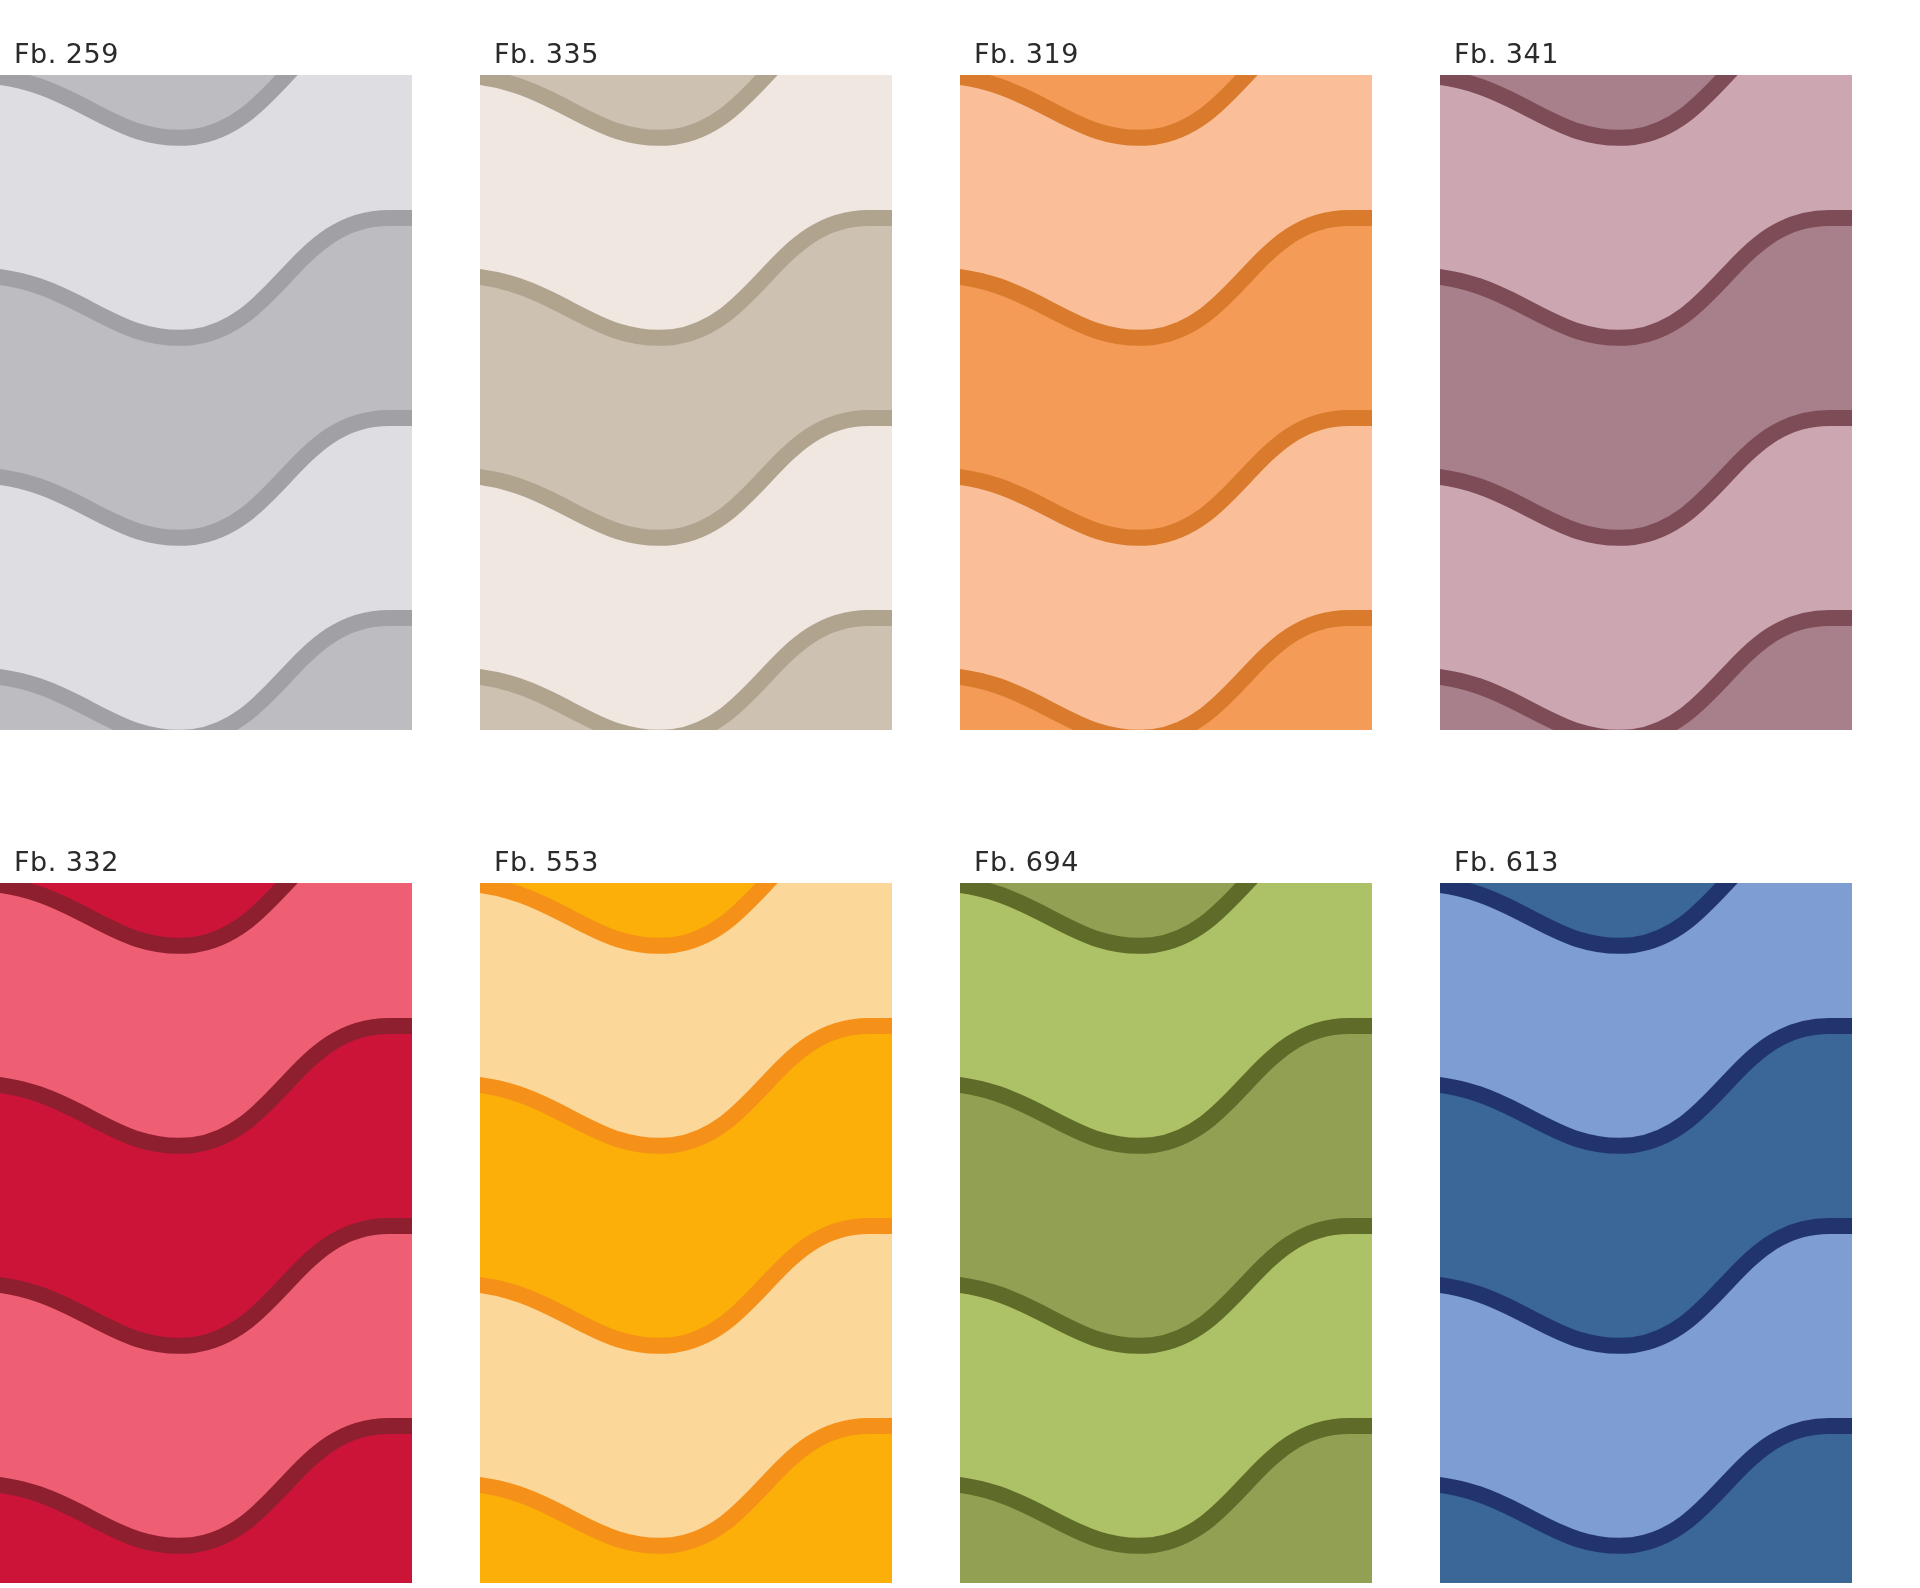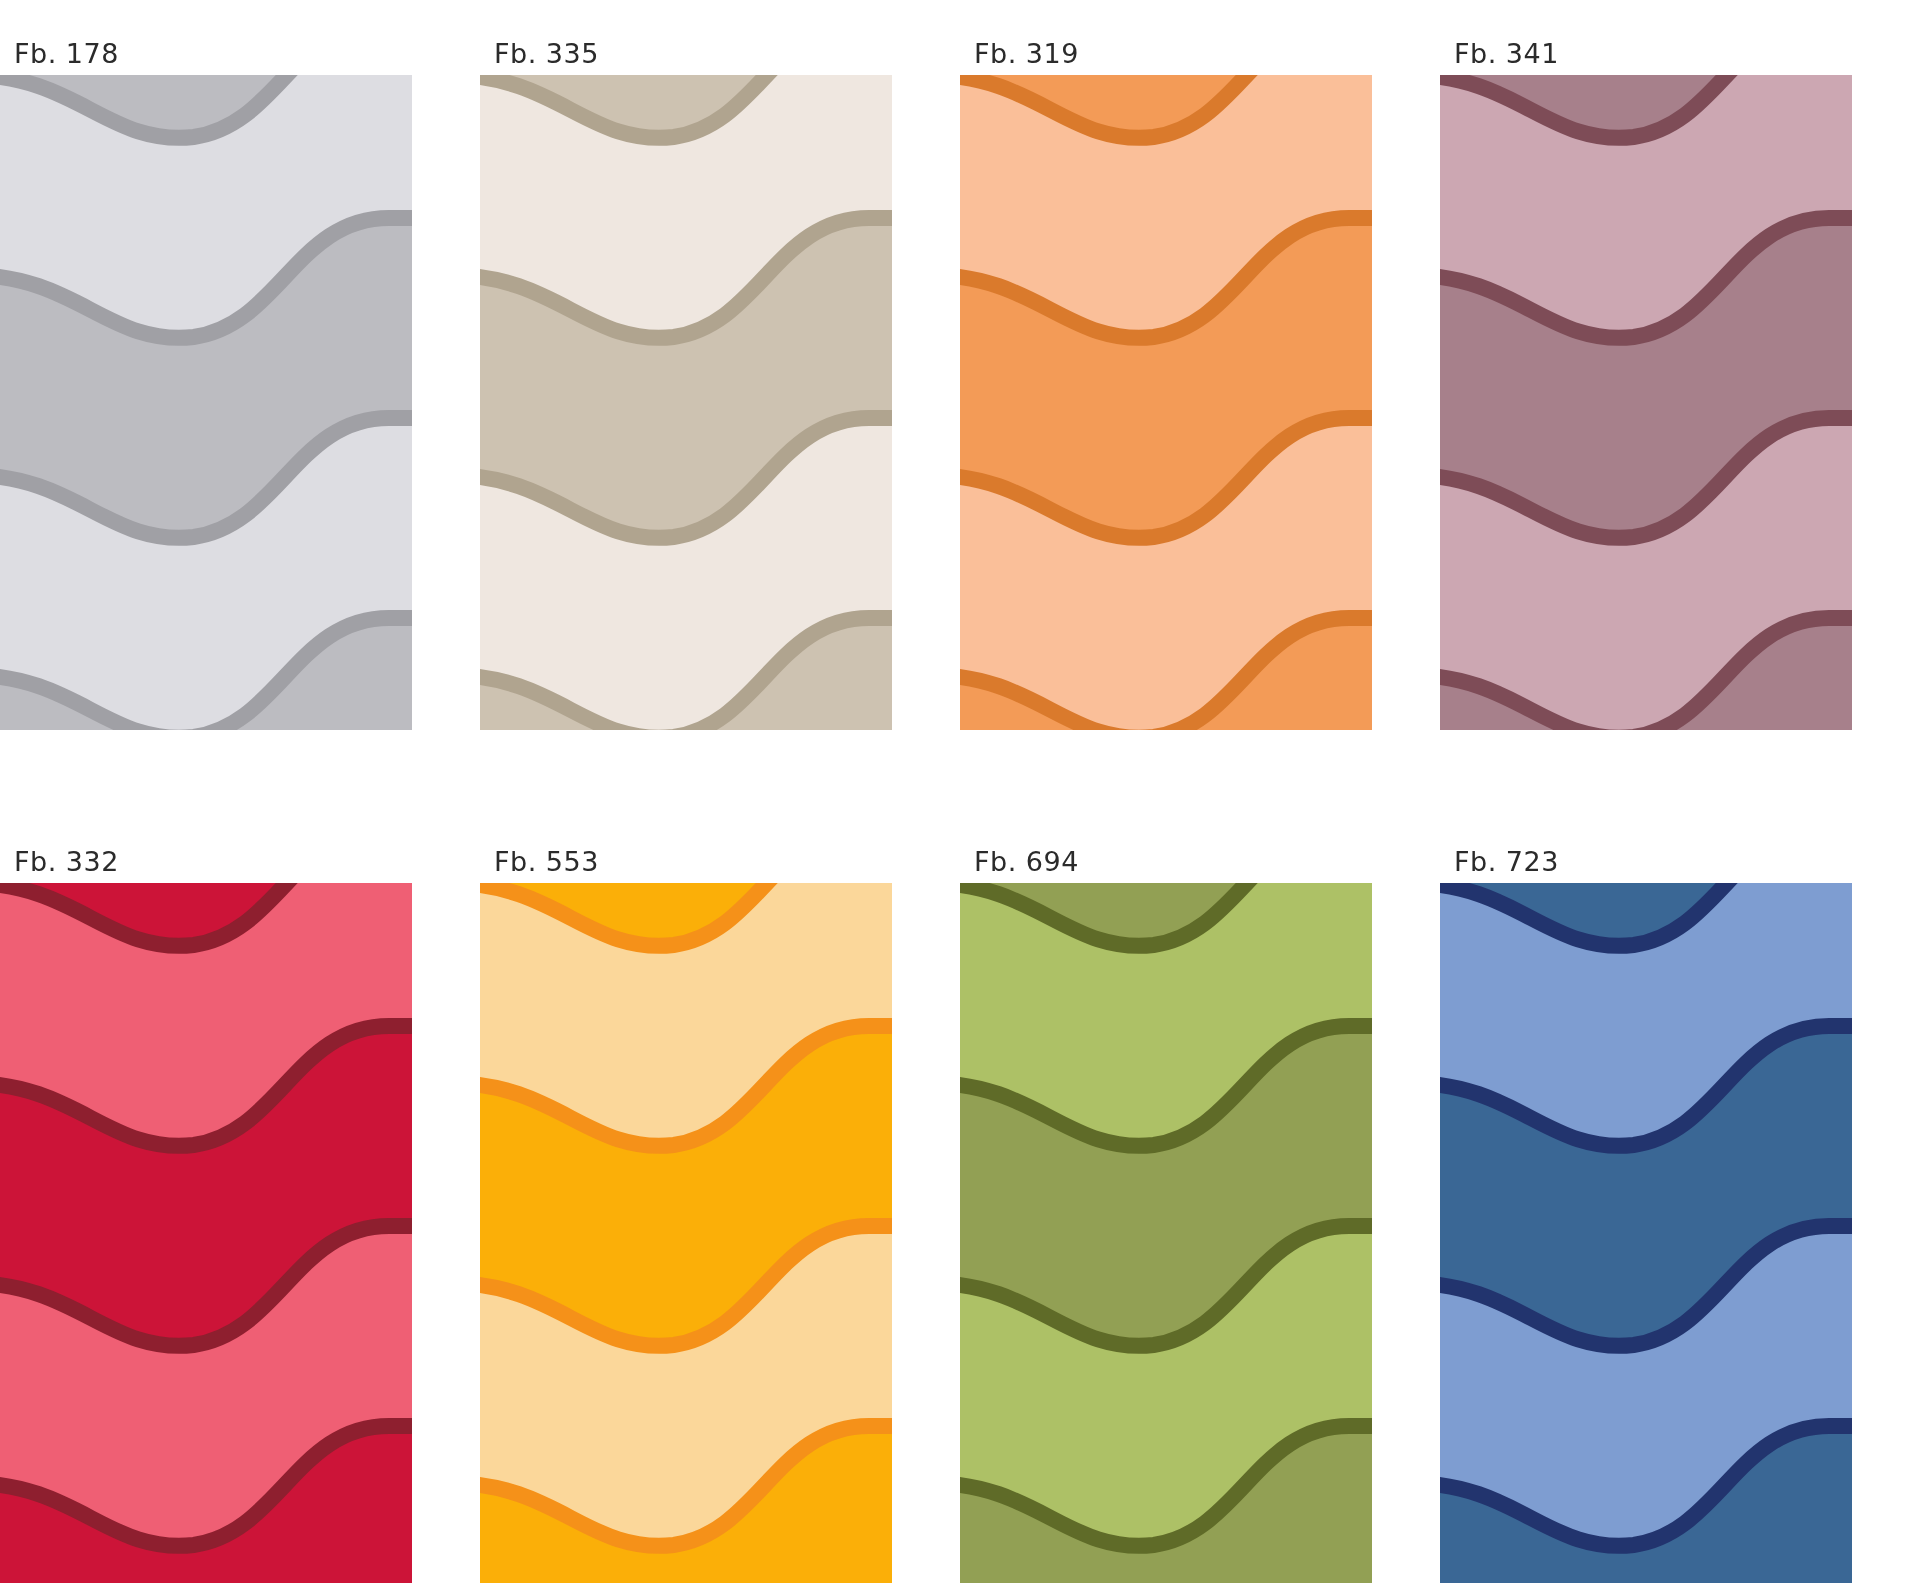--- a/index.html
+++ b/index.html
@@ -63,21 +63,21 @@
     overflow: visible;
   }
 </style>
 </head>
 <body>
 
 <div id="sheet">
   <div class="swatch-grid">
 
     <div class="swatch-cell row-top">
-      <div class="swatch-label">Fb. 178</div>
+      <div class="swatch-label">Fb. 259</div>
       <div class="swatch-art">
           <svg viewBox="0 0 412 655" preserveAspectRatio="none">
             <defs>
               <clipPath id="clip-0">
                 <rect x="0" y="0" width="412" height="655"></rect>
               </clipPath>
             </defs>
             <g clip-path="url(#clip-0)">
               <rect x="0" y="0" width="412" height="655" fill="#DDDDE2"></rect>
               <path d="M -30 -200 C 77.25 -200, 108.15 -128.7, 193.64 -138 C 280.16 -150.4, 296.64 -258.9, 391.4 -257.04 C 420.24 -257.04, 432.6 -257.04, 452 -255.8 L 452 855 L -30 855 Z" fill="#BCBCC1"></path>
@@ -281,21 +281,21 @@
               <path d="M -30 800 C 77.25 800, 108.15 871.3, 193.64 862 C 280.16 849.6, 296.64 741.1, 391.4 742.96 C 420.24 742.96, 432.6 742.96, 452 744.2" fill="none" stroke="#5F6B28" stroke-width="16" stroke-linecap="round"></path>
               <path d="M -30 1000 C 77.25 1000, 108.15 1071.3, 193.64 1062 C 280.16 1049.6, 296.64 941.1, 391.4 942.96 C 420.24 942.96, 432.6 942.96, 452 944.2 L 452 900 L -30 900 Z" fill="#92A054"></path>
               <path d="M -30 1200 C 77.25 1200, 108.15 1271.3, 193.64 1262 C 280.16 1249.6, 296.64 1141.1, 391.4 1142.96 C 420.24 1142.96, 432.6 1142.96, 452 1144.2 L 452 900 L -30 900 Z" fill="#ADC166"></path>
               <path d="M -30 1000 C 77.25 1000, 108.15 1071.3, 193.64 1062 C 280.16 1049.6, 296.64 941.1, 391.4 942.96 C 420.24 942.96, 432.6 942.96, 452 944.2" fill="none" stroke="#5F6B28" stroke-width="16" stroke-linecap="round"></path>
               <path d="M -30 1200 C 77.25 1200, 108.15 1271.3, 193.64 1262 C 280.16 1249.6, 296.64 1141.1, 391.4 1142.96 C 420.24 1142.96, 432.6 1142.96, 452 1144.2" fill="none" stroke="#5F6B28" stroke-width="16" stroke-linecap="round"></path>
             </g>
           </svg>
         </div>
     </div>
     <div class="swatch-cell row-bottom">
-      <div class="swatch-label">Fb. 723</div>
+      <div class="swatch-label">Fb. 613</div>
       <div class="swatch-art">
           <svg viewBox="0 0 412 700" preserveAspectRatio="none">
             <defs>
               <clipPath id="clip-7">
                 <rect x="0" y="0" width="412" height="700"></rect>
               </clipPath>
             </defs>
             <g clip-path="url(#clip-7)">
               <rect x="0" y="0" width="412" height="700" fill="#7E9DD1"></rect>
               <path d="M -30 -200 C 77.25 -200, 108.15 -128.7, 193.64 -138 C 280.16 -150.4, 296.64 -258.9, 391.4 -257.04 C 420.24 -257.04, 432.6 -257.04, 452 -255.8 L 452 900 L -30 900 Z" fill="#3A6795"></path>

